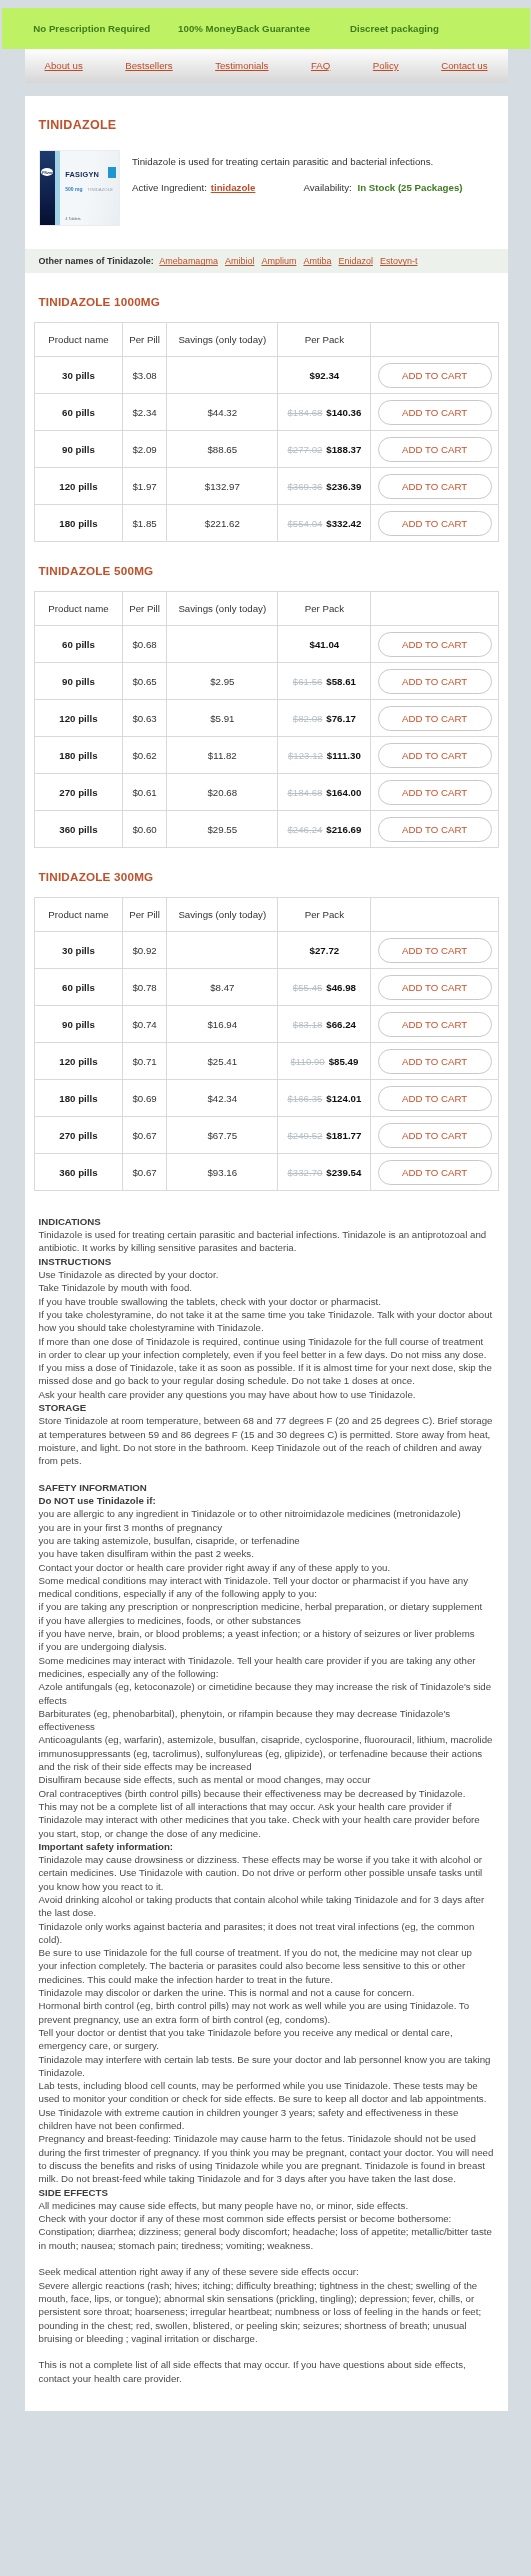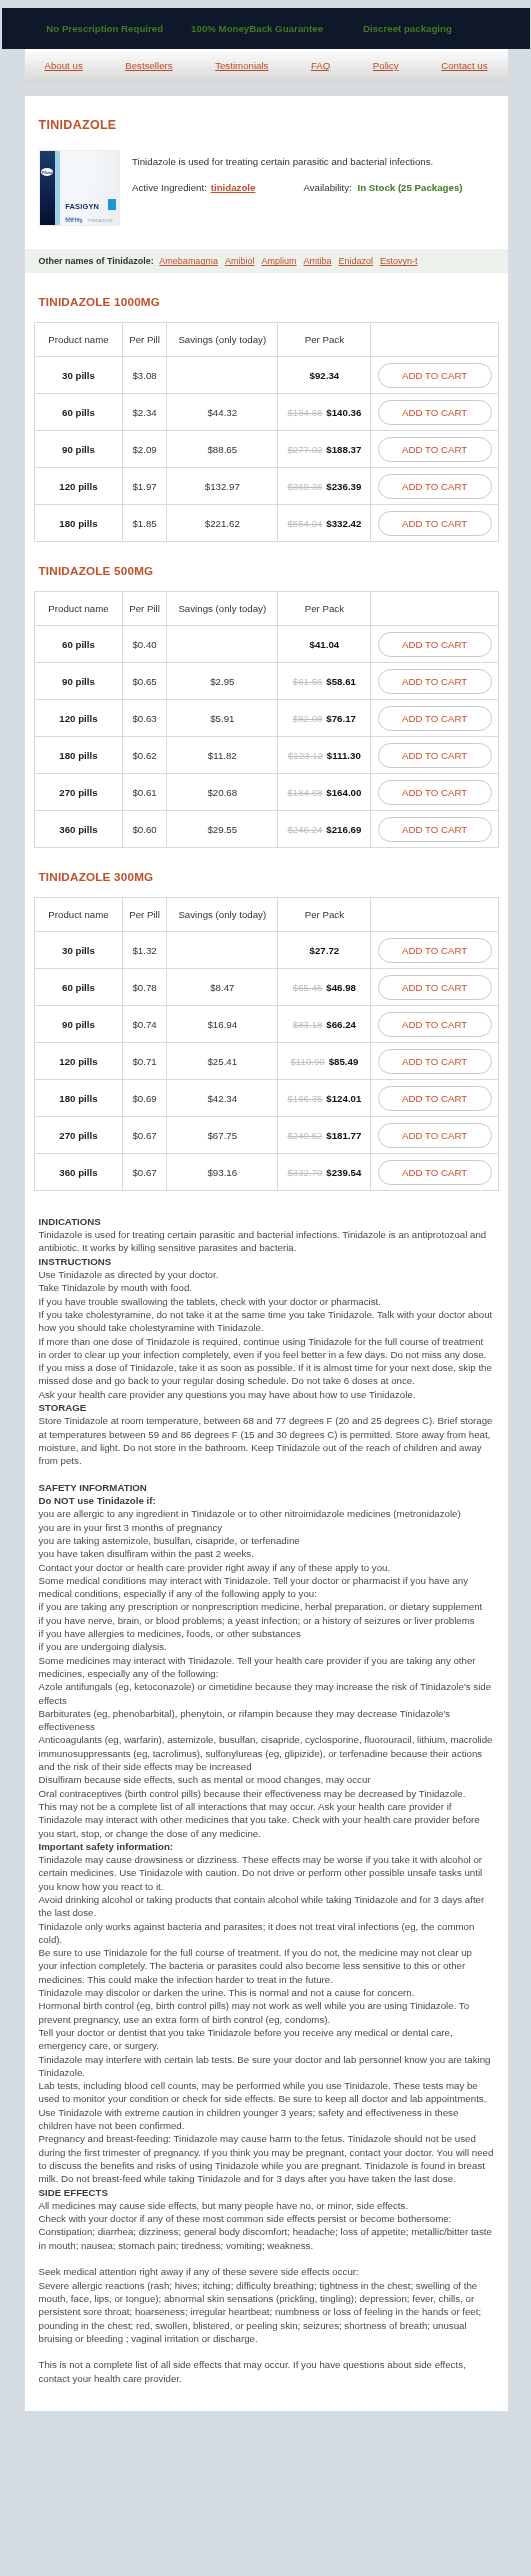--- a/index.html
+++ b/index.html
@@ -5,26 +5,26 @@
   * { box-sizing: border-box; }
   body {
     margin: 0;
     width: 532px;
     background: #d5dde3;
     font-family: "Liberation Sans", sans-serif;
     -webkit-font-smoothing: antialiased;
   }
   
   .topbar {
-    background: #0f172a;
+    background: #bef264;
     margin: 7.8px 2.3px 0;
     height: 41px;
     display: flex;
     align-items: center;
-    padding-left: 44px;
+    padding-left: 31px;
   }
   .topbar span {
     color: #3e7c1f;
     font-weight: bold;
     font-size: 9.7px;
     margin-right: 28px;
     white-space: nowrap;
   }
   .topbar span:last-child { margin-left: 12px; }
   
@@ -61,21 +61,20 @@
   
   .product-row { display: flex; margin: 0 14px; gap: 12.5px; }
   .pbox {
     width: 81px; height: 76px;
     background: linear-gradient(100deg, #f4f7f9 60%, #e9eef2);
     border: 0.8px solid #ececec;
     display: flex;
     flex-shrink: 0;
     overflow: hidden;
     position: relative;
-    align-items: flex-end;
   }
   .pbox-spine {
     width: 15.6px; height: 100%;
     background: linear-gradient(180deg, #1d3a6e, #0d1c45 70%, #060f2e);
     display: flex; align-items: flex-start; justify-content: center;
     padding-top: 17px;
   }
   .pfizer-logo {
     width: 11.7px; height: 7.8px;
     background: #ffffff;
@@ -292,21 +291,21 @@
               <th>Product name</th>
               <th>Per Pill</th>
               <th>Savings (only today)</th>
               <th>Per Pack</th>
               <th></th>
             </tr>
           </thead>
           <tbody>
             <tr>
               <td class="cell-name">60 pills</td>
-              <td>$0.40</td>
+              <td>$0.68</td>
               <td></td>
               <td class="cell-pack"><span class="new-price">$41.04</span></td>
               <td><button class="cart-btn">ADD TO CART</button></td>
             </tr>
             <tr>
               <td class="cell-name">90 pills</td>
               <td>$0.65</td>
               <td>$2.95</td>
               <td class="cell-pack"><span class="old-price">$61.56</span><span class="new-price">$58.61</span></td>
               <td><button class="cart-btn">ADD TO CART</button></td>
@@ -357,21 +356,21 @@
               <th>Product name</th>
               <th>Per Pill</th>
               <th>Savings (only today)</th>
               <th>Per Pack</th>
               <th></th>
             </tr>
           </thead>
           <tbody>
             <tr>
               <td class="cell-name">30 pills</td>
-              <td>$1.32</td>
+              <td>$0.92</td>
               <td></td>
               <td class="cell-pack"><span class="new-price">$27.72</span></td>
               <td><button class="cart-btn">ADD TO CART</button></td>
             </tr>
             <tr>
               <td class="cell-name">60 pills</td>
               <td>$0.78</td>
               <td>$8.47</td>
               <td class="cell-pack"><span class="old-price">$55.45</span><span class="new-price">$46.98</span></td>
               <td><button class="cart-btn">ADD TO CART</button></td>
@@ -421,42 +420,42 @@
         <div class="info-heading">INDICATIONS</div>
         <p>Tinidazole is used for treating certain parasitic and bacterial infections. Tinidazole is an antiprotozoal and antibiotic. It works by killing sensitive parasites and bacteria.</p>
       </div>
       <div class="info-section">
         <div class="info-heading">INSTRUCTIONS</div>
         <p>Use Tinidazole as directed by your doctor.</p>
         <p>Take Tinidazole by mouth with food.</p>
         <p>If you have trouble swallowing the tablets, check with your doctor or pharmacist.</p>
         <p>If you take cholestyramine, do not take it at the same time you take Tinidazole. Talk with your doctor about how you should take cholestyramine with Tinidazole.</p>
         <p>If more than one dose of Tinidazole is required, continue using Tinidazole for the full course of treatment in order to clear up your infection completely, even if you feel better in a few days. Do not miss any dose.</p>
-        <p>If you miss a dose of Tinidazole, take it as soon as possible. If it is almost time for your next dose, skip the missed dose and go back to your regular dosing schedule. Do not take 6 doses at once.</p>
+        <p>If you miss a dose of Tinidazole, take it as soon as possible. If it is almost time for your next dose, skip the missed dose and go back to your regular dosing schedule. Do not take 1 doses at once.</p>
         <p>Ask your health care provider any questions you may have about how to use Tinidazole.</p>
       </div>
       <div class="info-section">
         <div class="info-heading">STORAGE</div>
         <p>Store Tinidazole at room temperature, between 68 and 77 degrees F (20 and 25 degrees C). Brief storage at temperatures between 59 and 86 degrees F (15 and 30 degrees C) is permitted. Store away from heat, moisture, and light. Do not store in the bathroom. Keep Tinidazole out of the reach of children and away from pets.</p>
         <div class="spacer-line"></div>
       </div>
       <div class="info-section">
         <div class="info-heading">SAFETY INFORMATION</div>
       </div>
       <div class="info-section">
         <div class="info-heading">Do NOT use Tinidazole if:</div>
         <p>you are allergic to any ingredient in Tinidazole or to other nitroimidazole medicines (metronidazole)</p>
         <p>you are in your first 3 months of pregnancy</p>
         <p>you are taking astemizole, busulfan, cisapride, or terfenadine</p>
         <p>you have taken disulfiram within the past 2 weeks.</p>
         <p>Contact your doctor or health care provider right away if any of these apply to you.</p>
         <p>Some medical conditions may interact with Tinidazole. Tell your doctor or pharmacist if you have any medical conditions, especially if any of the following apply to you:</p>
         <p>if you are taking any prescription or nonprescription medicine, herbal preparation, or dietary supplement</p>
+        <p>if you have allergies to medicines, foods, or other substances</p>
         <p>if you have nerve, brain, or blood problems; a yeast infection; or a history of seizures or liver problems</p>
-        <p>if you have allergies to medicines, foods, or other substances</p>
         <p>if you are undergoing dialysis.</p>
         <p>Some medicines may interact with Tinidazole. Tell your health care provider if you are taking any other medicines, especially any of the following:</p>
         <p>Azole antifungals (eg, ketoconazole) or cimetidine because they may increase the risk of Tinidazole's side effects</p>
         <p>Barbiturates (eg, phenobarbital), phenytoin, or rifampin because they may decrease Tinidazole's effectiveness</p>
         <p>Anticoagulants (eg, warfarin), astemizole, busulfan, cisapride, cyclosporine, fluorouracil, lithium, macrolide immunosuppressants (eg, tacrolimus), sulfonylureas (eg, glipizide), or terfenadine because their actions and the risk of their side effects may be increased</p>
         <p>Disulfiram because side effects, such as mental or mood changes, may occur</p>
         <p>Oral contraceptives (birth control pills) because their effectiveness may be decreased by Tinidazole.</p>
         <p>This may not be a complete list of all interactions that may occur. Ask your health care provider if Tinidazole may interact with other medicines that you take. Check with your health care provider before you start, stop, or change the dose of any medicine.</p>
       </div>
       <div class="info-section">

